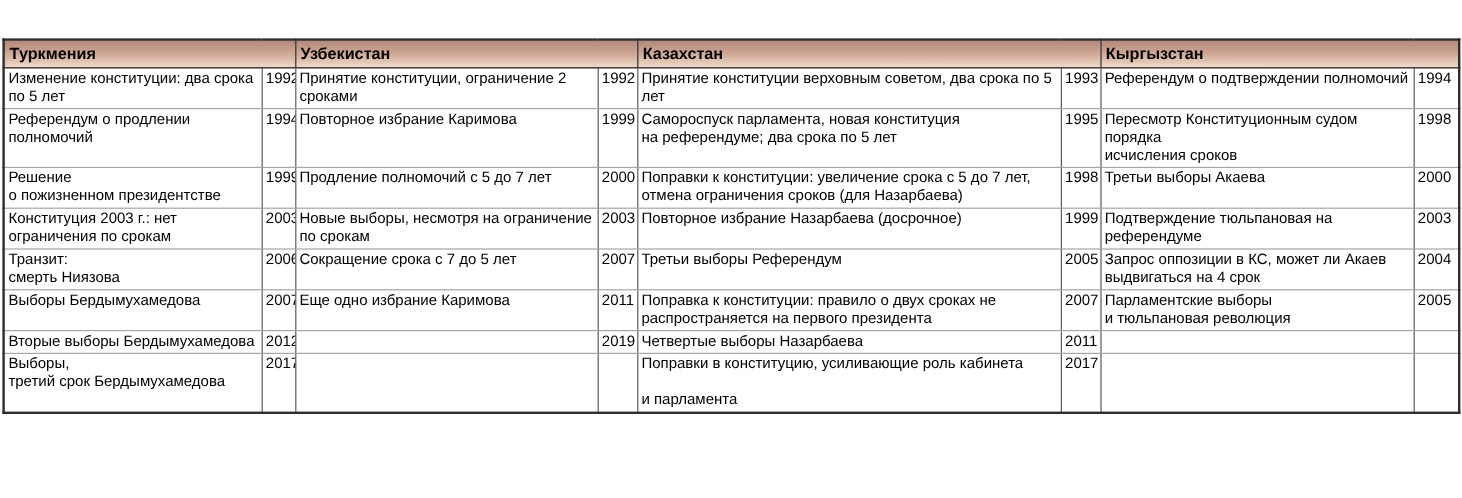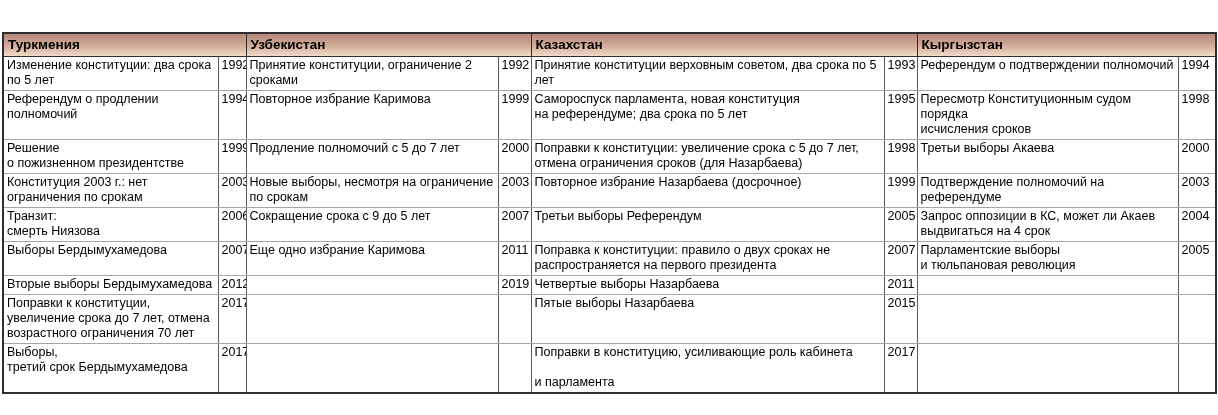--- a/index.html
+++ b/index.html
@@ -111,29 +111,29 @@
         </tr>
         <tr>
           <td class="event">Конституция 2003 г.: нет
 ограничения по срокам</td>
           <td class="year">2003</td>
           <td class="event">Новые выборы, несмотря на ограничение
 по срокам</td>
           <td class="year">2003</td>
           <td class="event">Повторное избрание Назарбаева (досрочное)</td>
           <td class="year">1999</td>
-          <td class="event">Подтверждение полномочий на
+          <td class="event">Подтверждение тюльпановая на
 референдуме</td>
           <td class="year">2003</td>
         </tr>
         <tr>
           <td class="event">Транзит:
 смерть Ниязова</td>
           <td class="year">2006</td>
-          <td class="event">Сокращение срока с 9 до 5 лет</td>
+          <td class="event">Сокращение срока с 7 до 5 лет</td>
           <td class="year">2007</td>
           <td class="event">Третьи выборы Референдум</td>
           <td class="year">2005</td>
           <td class="event">Запрос оппозиции в КС, может ли Акаев
 выдвигаться на 4 срок</td>
           <td class="year">2004</td>
         </tr>
         <tr>
           <td class="event">Выборы Бердымухамедова</td>
           <td class="year">2007</td>
@@ -150,32 +150,20 @@
           <td class="event">Вторые выборы Бердымухамедова</td>
           <td class="year">2012</td>
           <td class="event"></td>
           <td class="year">2019</td>
           <td class="event">Четвертые выборы Назарбаева</td>
           <td class="year">2011</td>
           <td class="event"></td>
           <td class="year"></td>
         </tr>
         <tr>
-          <td class="event">Поправки к конституции,
-увеличение срока до 7 лет, отмена
-возрастного ограничения 70 лет</td>
-          <td class="year">2017</td>
-          <td class="event"></td>
-          <td class="year"></td>
-          <td class="event">Пятые выборы Назарбаева</td>
-          <td class="year">2015</td>
-          <td class="event"></td>
-          <td class="year"></td>
-        </tr>
-        <tr>
           <td class="event">Выборы,
 третий срок Бердымухамедова</td>
           <td class="year">2017</td>
           <td class="event"></td>
           <td class="year"></td>
           <td class="event">Поправки в конституцию, усиливающие роль кабинета
 
 и парламента</td>
           <td class="year">2017</td>
           <td class="event"></td>

